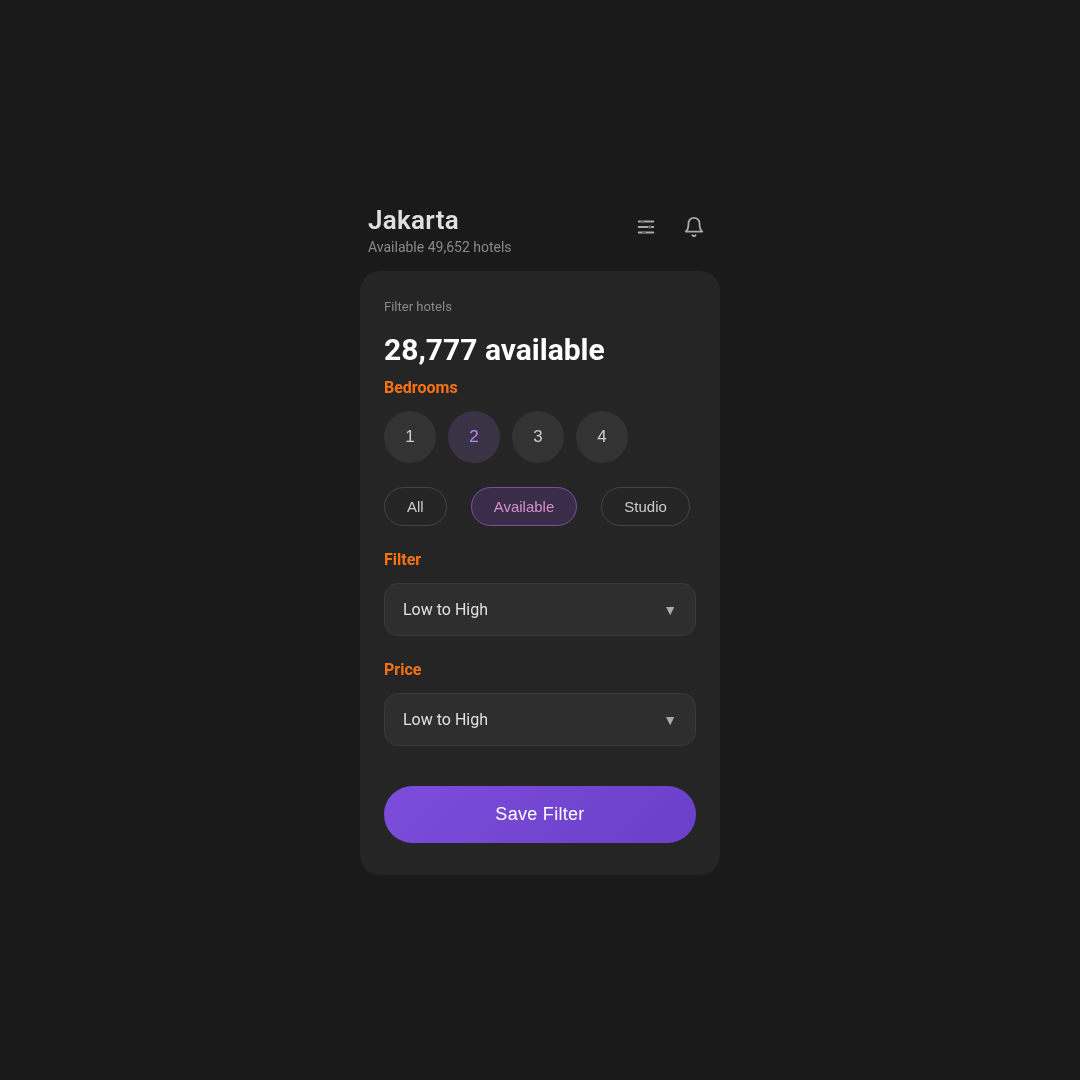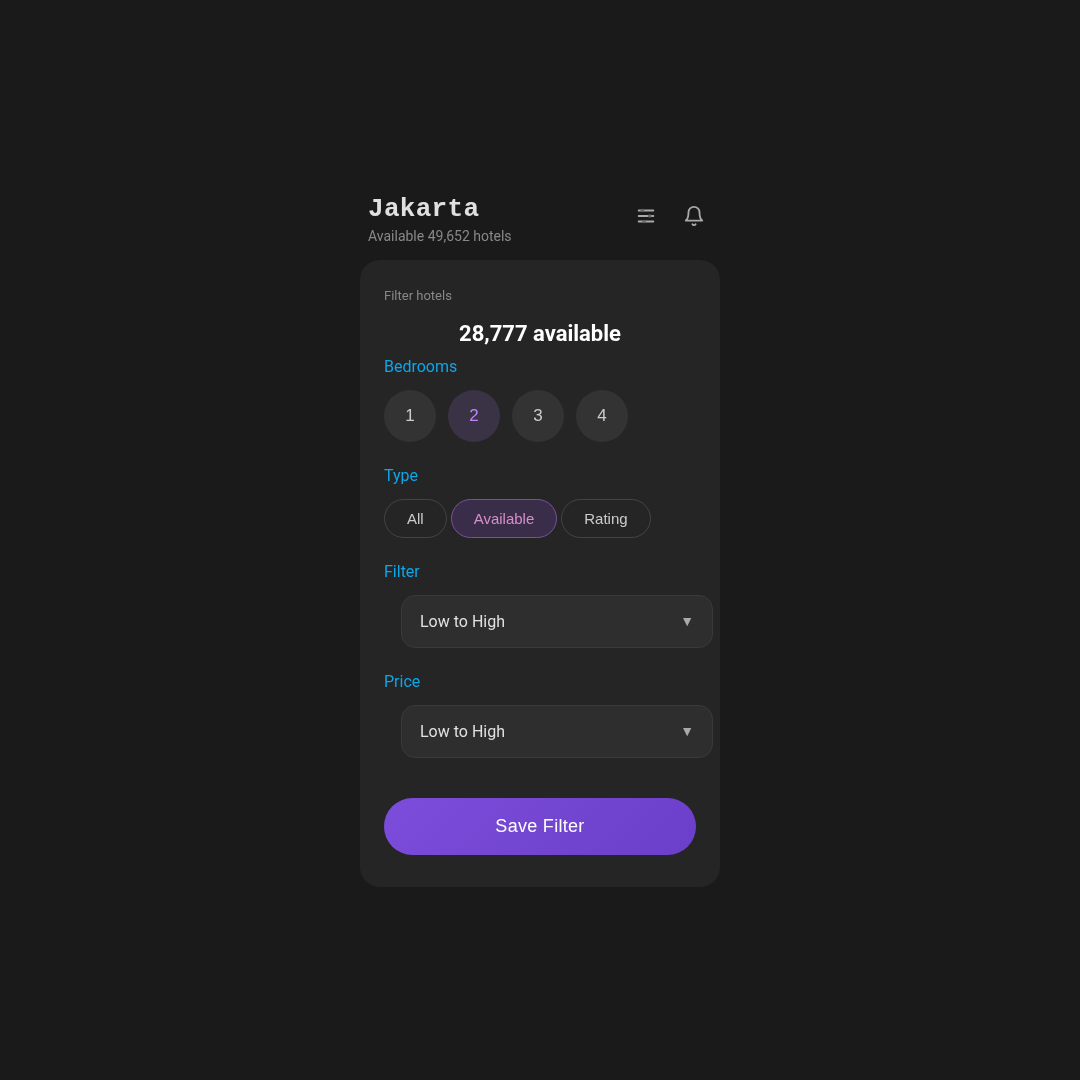--- a/index.html
+++ b/index.html
@@ -37,21 +37,20 @@
       display: flex;
       flex-direction: column;
       gap: 4px;
     }
 
     .city-name {
       font-size: 26px;
       font-weight: 600;
       color: #e0e0e0;
       letter-spacing: 0.3px;
-      font-family: Liberation Mono, monospace;
     }
 
     .hotels-count {
       font-size: 14px;
       color: #888;
     }
 
     .header-icons {
       display: flex;
       align-items: center;
@@ -78,35 +77,34 @@
       gap: 0;
     }
 
     .filter-label {
       font-size: 13px;
       color: #888;
       margin-bottom: 18px;
     }
 
     .available-count {
-      font-size: 22px;
+      font-size: 30px;
       font-weight: 700;
       color: #ffffff;
       margin-bottom: 11px;
-      text-align: center;
     }
 
     .section {
       margin-bottom: 24px;
     }
 
     .section-title {
       font-size: 16px;
-      font-weight: 400;
-      color: #0ea5e9;
+      font-weight: 700;
+      color: #f97316;
       margin-bottom: 14px;
     }
 
     .bedroom-options {
       display: flex;
       gap: 12px;
     }
 
     .bedroom-btn {
       width: 52px;
@@ -124,21 +122,21 @@
       transition: all 0.2s;
     }
 
     .bedroom-btn.active {
       color: #c084fc;
       background-color: #3a3346;
     }
 
     .type-options {
       display: flex;
-      gap: 4px;
+      gap: 24px;
     }
 
     .type-btn {
       padding: 10px 22px;
       border-radius: 50px;
       border: 1.5px solid #444;
       background-color: transparent;
       color: #ccc;
       font-size: 15px;
       font-weight: 500;
@@ -158,21 +156,20 @@
       border: 1.5px solid #3a3a3a;
       border-radius: 14px;
       padding: 16px 18px;
       display: flex;
       align-items: center;
       justify-content: space-between;
       cursor: pointer;
       color: #e0e0e0;
       font-size: 16px;
       font-weight: 400;
-      margin-left: 17px;
     }
 
     .dropdown-select .chevron {
       color: #aaa;
       font-size: 14px;
     }
 
     .save-btn {
       width: 100%;
       padding: 18px;
@@ -235,25 +232,24 @@
       <div class="section-title">Bedrooms</div>
       <div class="bedroom-options">
         <button class="bedroom-btn">1</button>
         <button class="bedroom-btn active">2</button>
         <button class="bedroom-btn">3</button>
         <button class="bedroom-btn">4</button>
       </div>
     </div>
 
     <div class="section">
-      <div class="section-title">Type</div>
       <div class="type-options">
         <button class="type-btn">All</button>
         <button class="type-btn active">Available</button>
-        <button class="type-btn">Rating</button>
+        <button class="type-btn">Studio</button>
       </div>
     </div>
 
     <div class="section">
       <div class="section-title">Filter</div>
       <div class="dropdown-select">
         <span>Low to High</span>
         <span class="chevron">▼</span>
       </div>
     </div>

